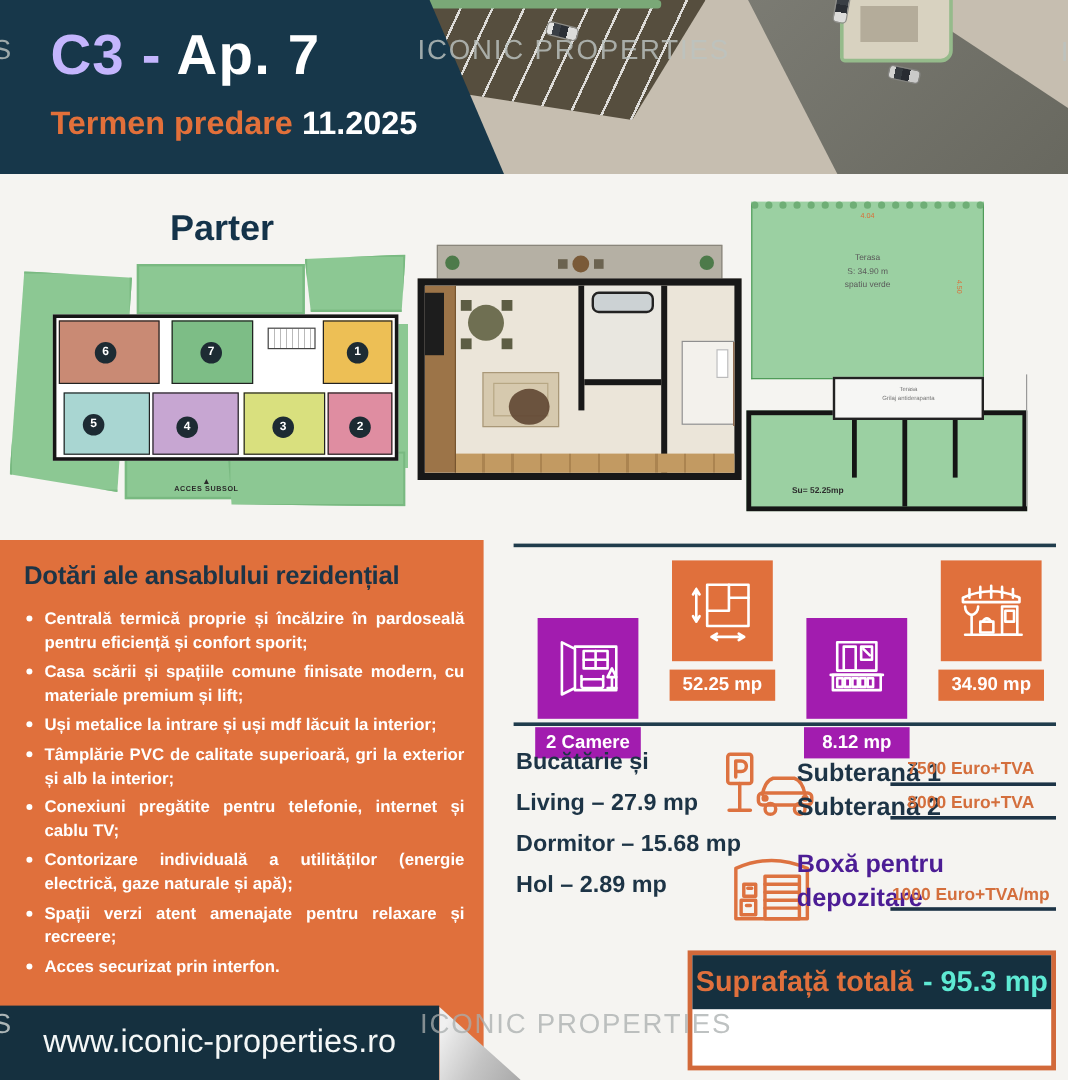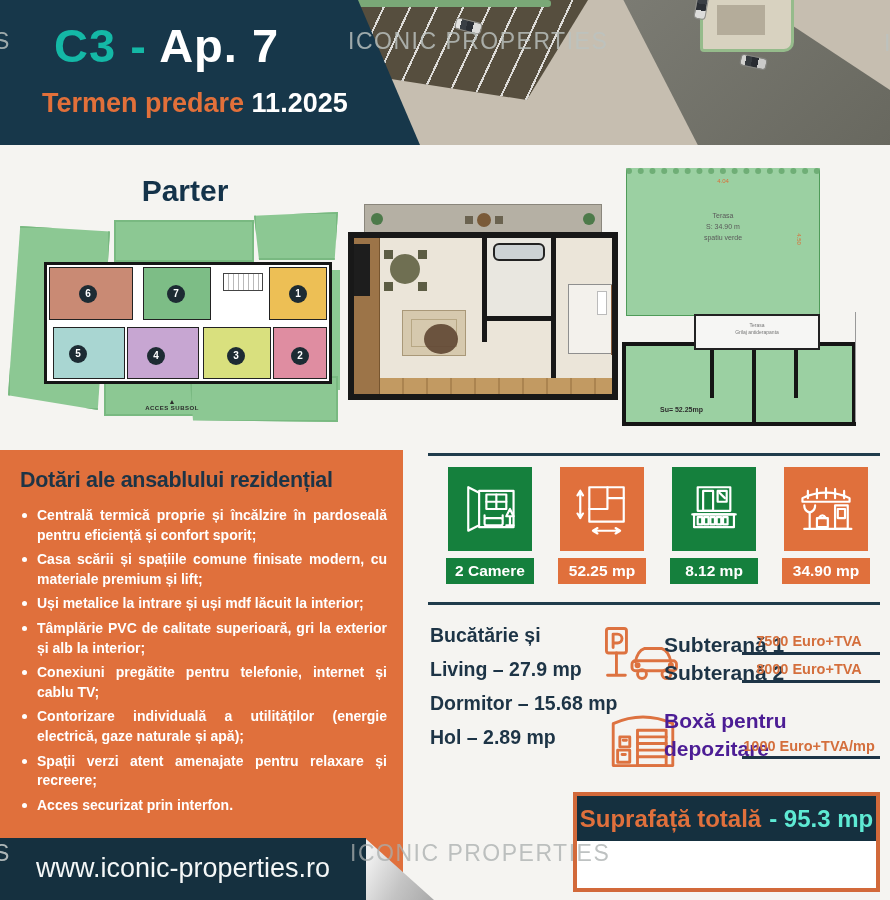--- a/index.html
+++ b/index.html
@@ -24,21 +24,21 @@
   .bldg::after { content:""; position:absolute; left:14px; top:6px; width:48px; height:30px; background:#b4ac9a; }
   .car { position:absolute; width:27px; height:12px; border-radius:4px; border:1px solid #8f8f8b;
     background:linear-gradient(90deg,#e4e4e2 0 18%,#3a3f45 18% 42%,#2b2f35 42% 68%,#dcdcda 68%); }
   .car1 { left:455px; top:20px; transform:rotate(14deg); }
   .car2 { left:688px; top:0px;  transform:rotate(100deg); }
   .car3 { left:740px; top:56px; transform:rotate(12deg); filter:brightness(.92); }
 
   .navy-panel { position:absolute; left:0; top:0; width:430px; height:145px; background:#17374a;
     clip-path:polygon(0 0,358px 0,420px 100%,0 100%); z-index:2; }
   .hero-title { position:absolute; left:42px; top:18px; font-size:47px; font-weight:bold; letter-spacing:1px; }
-  .hero-title .code { color:#14b8a6;margin-left:12px; }
+  .hero-title .code { color:#c4b5fd; }
   .hero-title .ap   { color:#ffffff; }
   .hero-sub { position:absolute; left:42px; top:88px; font-size:27px; font-weight:bold; }
   .hero-sub .lab { color:#e2703a;text-align:right; }
   .hero-sub .val { color:#ffffff; }
 
   .wm { position:absolute; font-size:23px; letter-spacing:1.5px; color:#bcc3c0; opacity:.82; z-index:3; white-space:nowrap; }
   .wm-top    { left:348px; top:28px; }
   .wm-top-l  { left:-6px;  top:28px; }
   .wm-top-r  { left:884px; top:30px; }
   .wm-bot    { left:350px; top:840px; color:#a9aeae; opacity:.75; z-index:6; }
@@ -134,21 +134,21 @@
     border-radius:50%; background:#fff; }
 
   
   .divider { position:absolute; height:3px; background:#203c4c; }
   .d1 { left:428px; top:453px; width:452px; }
   .d2 { left:428px; top:602px; width:452px; }
 
   .stat-card { position:absolute; top:467px; width:84px; height:84px; display:flex; align-items:center; justify-content:center; }
   .stat-label { position:absolute; top:558px; width:88px; height:26px; line-height:26px; text-align:center;
     color:#fff; font-size:15.5px; font-weight:bold; }
-  .navy-bg { background:#15803d; } .orange-bg { background:#e0703c; }
+  .navy-bg { background:#a21caf;margin-top:48px; } .orange-bg { background:#e0703c; }
   .sc1 { left:448px; } .sc2 { left:560px; } .sc3 { left:672px; } .sc4 { left:784px; }
   .sl1 { left:446px; } .sl2 { left:558px; } .sl3 { left:670px; } .sl4 { left:782px; }
 
   .rooms { position:absolute; left:430px; top:618px; font-size:19.5px; font-weight:bold; color:#1d3446; }
   .rooms div { height:34px; line-height:34px; }
 
   .park-icon { position:absolute; left:602px; top:622px; }
   .sub-labels { position:absolute; left:664px; top:631px; font-size:21px; font-weight:bold; color:#1d3446; }
   .sub-labels div { height:28px; line-height:27px; }
   .price-sm { position:absolute; left:740px; width:138px; text-align:center; font-size:14.5px; font-weight:bold; color:#d46f3d; }

